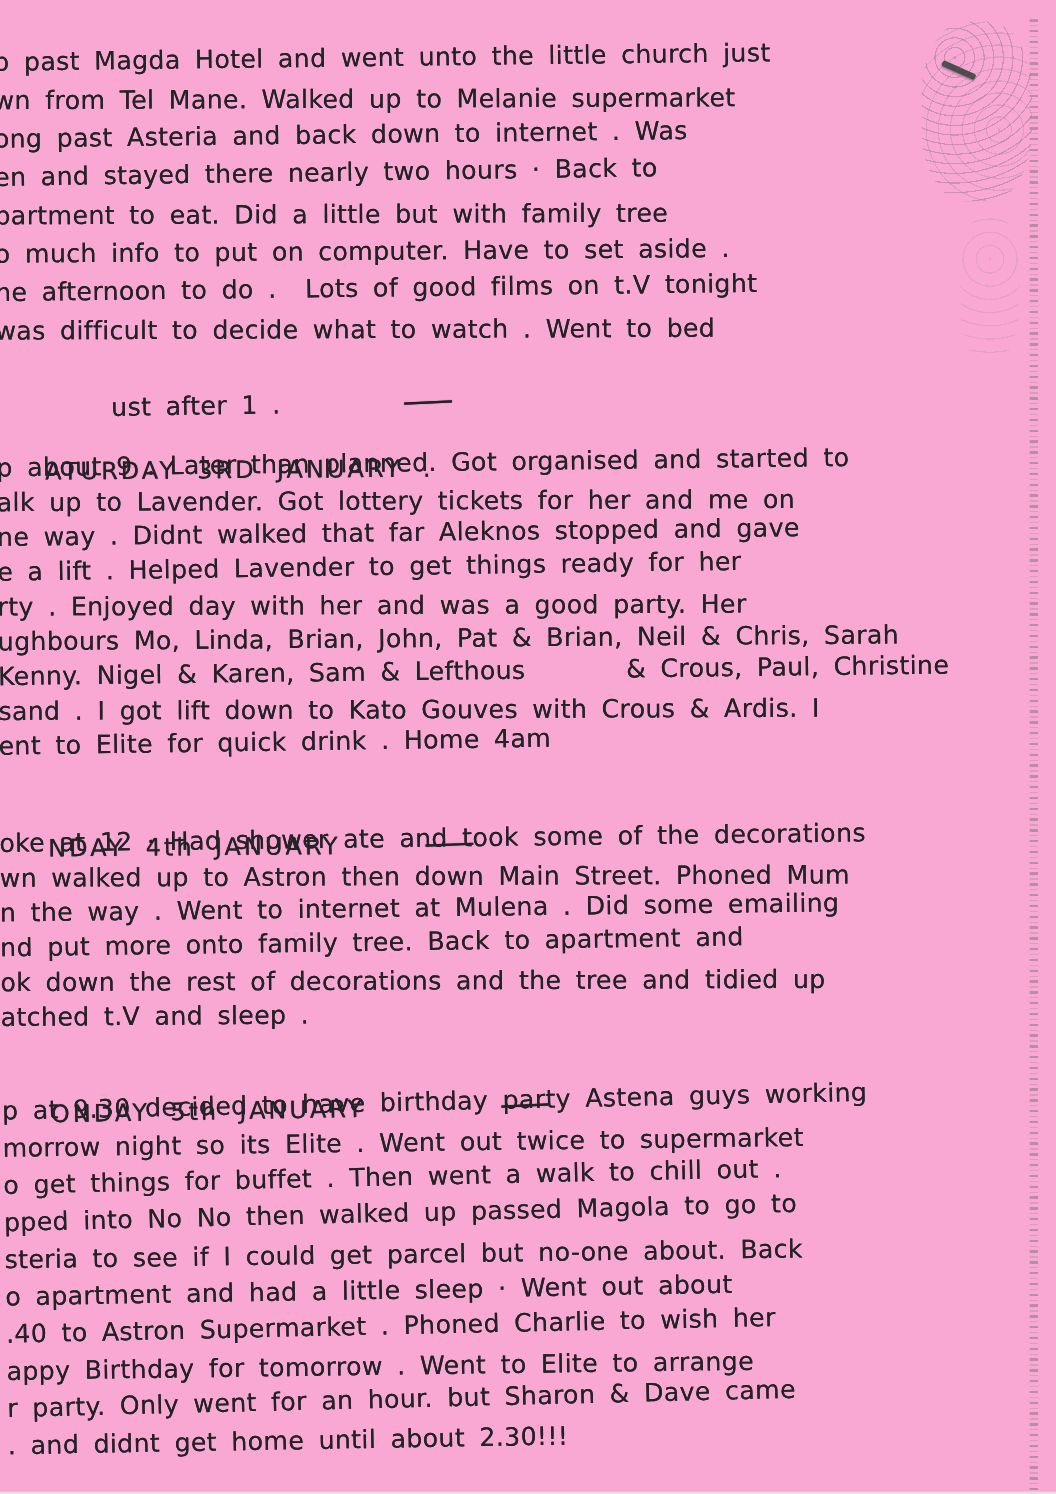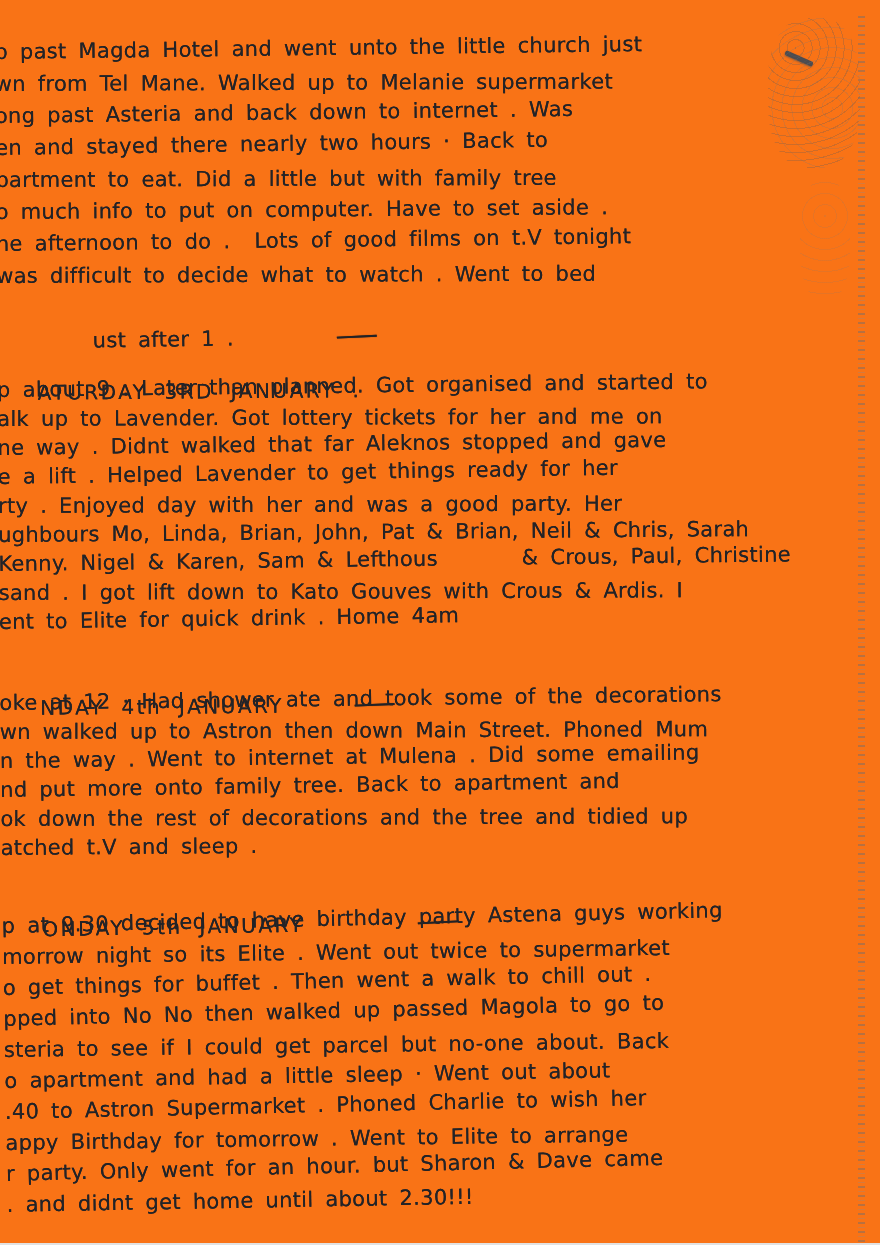--- a/index.html
+++ b/index.html
@@ -5,21 +5,21 @@
   html, body { margin: 0; padding: 0; }
   body {
     width: 880px; height: 1245px;
     background: #ffffff;
     overflow: hidden;
     position: relative;
     font-family: "DejaVu Sans", sans-serif;
   }
   .page {
     position: absolute; inset: 0;
-    background: #f97316;
+    background: #f9a8d4;
     border-bottom: 2px solid #e2e2e2;
     overflow: hidden;
   }
   .content {
     position: absolute;
     left: -6px; top: 4px; width: 900px;
     color: #232327;
     transform: rotate(-0.45deg);
     transform-origin: 0 0;
   }

